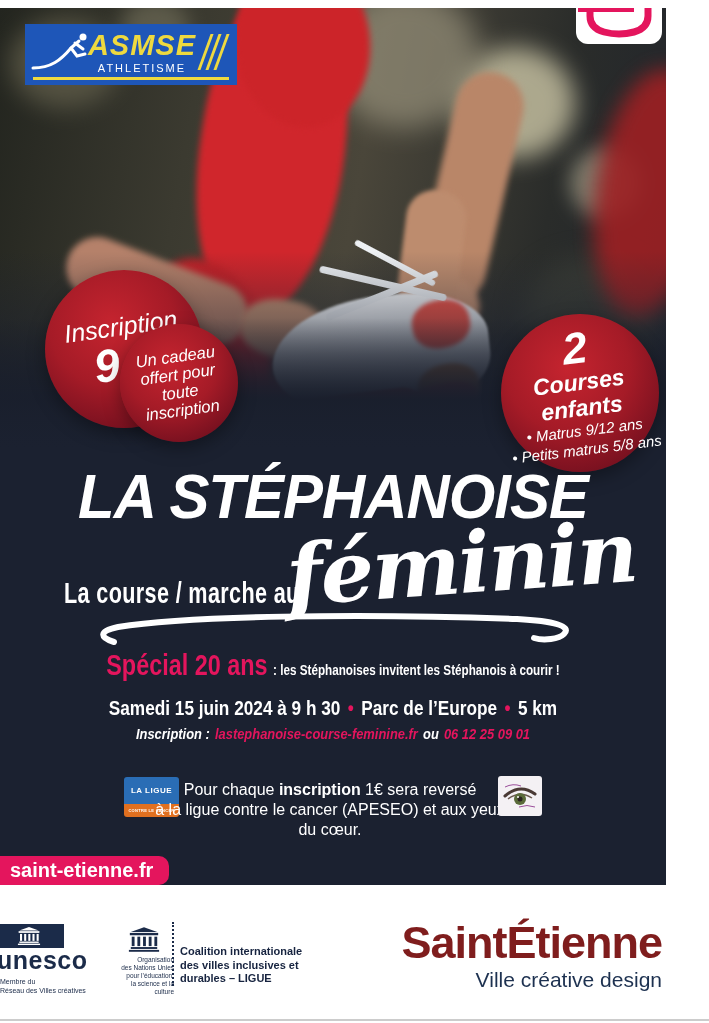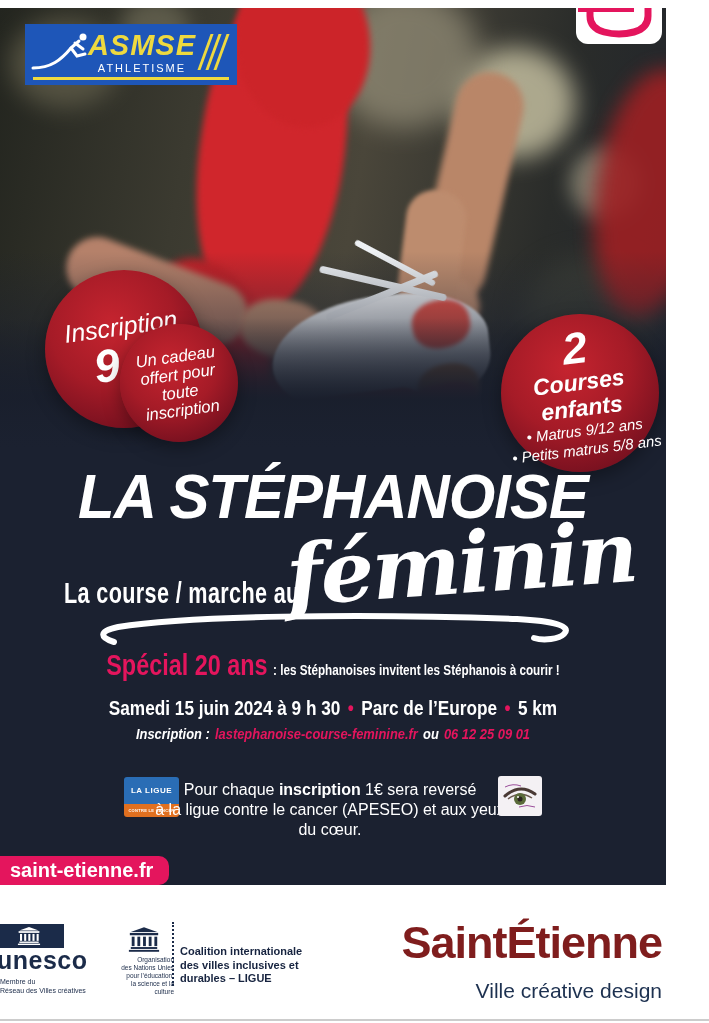--- a/index.html
+++ b/index.html
@@ -89,21 +89,21 @@
   .u1-block{position:absolute;left:-6px;top:924px;width:70px;height:24px;background:#1b2b49;
     display:flex;align-items:center;justify-content:center;}
   .u1-word{position:absolute;left:-3px;top:948px;color:#1b2b49;font-size:25px;font-weight:bold;letter-spacing:.5px;line-height:25px;}
   .u1-cap{position:absolute;left:0px;top:977px;color:#1b2b49;font-size:7px;line-height:9px;font-weight:500;}
   .u2-temple{position:absolute;left:127px;top:927px;}
   .u2-cap{position:absolute;left:112px;top:956px;width:62px;text-align:right;color:#1b2b49;font-size:6.5px;line-height:8px;}
   .dotline{position:absolute;left:172px;top:922px;height:64px;width:0;border-left:2px dotted #1b2b49;}
   .iccar{position:absolute;left:180px;top:945px;color:#16233f;font-size:11px;font-weight:bold;line-height:13.5px;}
   .city{position:absolute;right:47px;top:920px;text-align:right;}
   .city-name{color:#7f1d1d;font-size:45px;font-weight:bold;letter-spacing:-1px;line-height:45px;}
-  .city-tag{color:#1d3150;font-size:21px;font-weight:500;line-height:23px;margin-top:14px;}
+  .city-tag{color:#1d3150;font-size:21px;font-weight:500;line-height:23px;margin-top:3px;}
   .bottomline{position:absolute;left:0;top:1019px;width:709px;height:2px;background:#cccccc;}
 </style>
 </head>
 <body>
 
 <div id="canvas">
 
   <div id="poster">
 
     <div class="photo">

